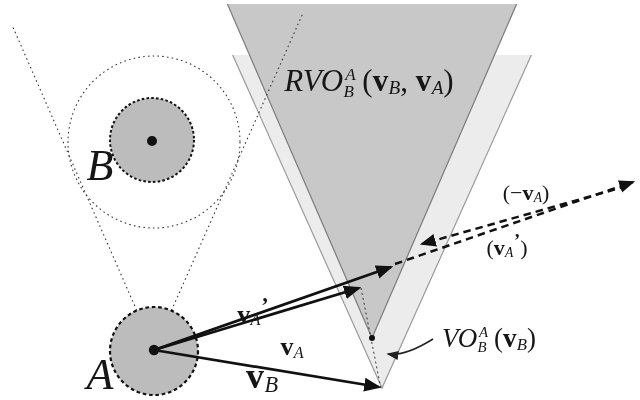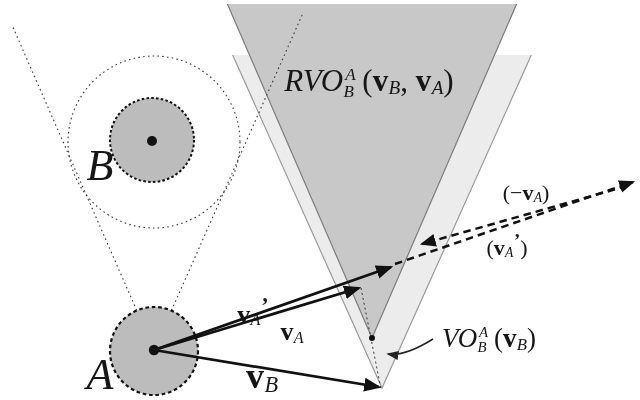--- a/index.html
+++ b/index.html
@@ -75,21 +75,21 @@
   </div>
 
   <div class="lbl" style="left:507px;top:246px;font-size:22px;text-align:center;">
     <span class="paren">(</span><span class="bv">v</span><span class="vsub">A</span><span class="prime">’</span><span class="paren">)</span>
   </div>
 
   <div class="lbl" style="left:253px;top:312px;font-size:26px;">
     <span class="bv">v</span><span class="vsub">A</span><span class="prime">’</span>
   </div>
 
-  <div class="lbl" style="left:292px;top:333px;font-size:26px;">
+  <div class="lbl" style="left:292px;top:348px;font-size:26px;">
     <span class="bv">v</span><span class="vsub">A</span>
   </div>
 
   <div class="lbl" style="left:262px;top:377px;font-size:36px;">
     <span class="bv">v</span><span class="vsub">B</span>
   </div>
 
   <div class="lbl it" style="left:100px;top:375px;font-size:44px;">A</div>
   <div class="lbl it" style="left:100px;top:166px;font-size:44px;">B</div>
 

